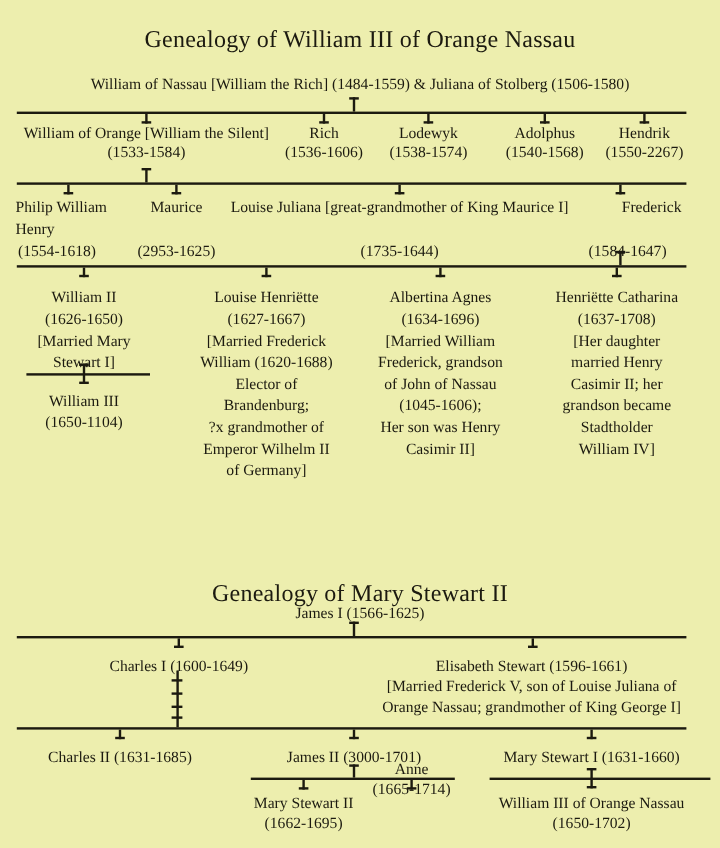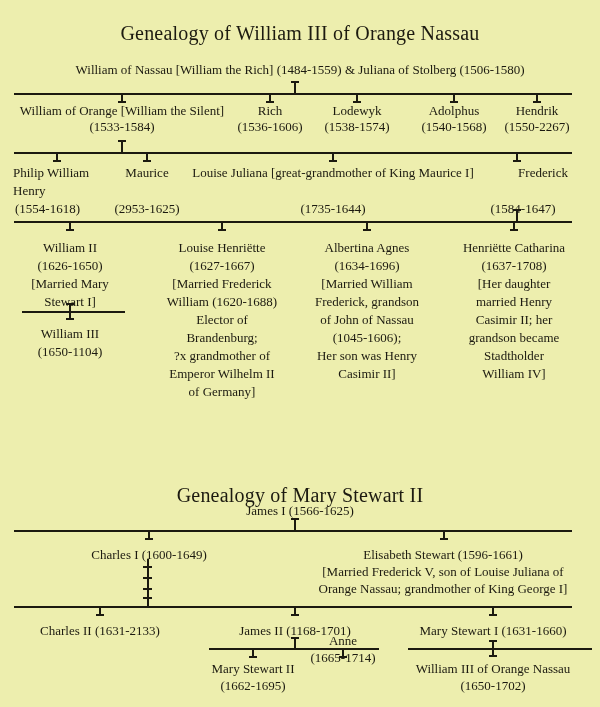--- a/index.html
+++ b/index.html
@@ -148,22 +148,22 @@
     <div class="hatch" style="left:143px;top:566px;"></div>
     <div class="hatch" style="left:143px;top:577px;"></div>
     <div class="hatch" style="left:143px;top:588px;"></div>
     <div class="hatch" style="left:143px;top:597px;"></div>
 
     <div class="hline" style="left:14px;top:606px;width:558px;"></div>
     <div class="tick sb" style="left:99px;top:608px;height:8px;"></div>
     <div class="tick sb" style="left:294px;top:608px;height:8px;"></div>
     <div class="tick sb" style="left:492px;top:608px;height:8px;"></div>
 
-    <div class="t lh17" style="left:10px;top:622px;width:180px;">Charles II (1631-2133)</div>
-    <div class="t lh17" style="left:205px;top:622px;width:180px;">James II (1168-1701)</div>
+    <div class="t lh17" style="left:10px;top:622px;width:180px;">Charles II (1631-1685)</div>
+    <div class="t lh17" style="left:205px;top:622px;width:180px;">James II (3000-1701)</div>
     <div class="t lh17" style="left:393px;top:622px;width:200px;">Mary Stewart I (1631-1660)</div>
 
     <div class="tick st" style="left:294px;top:637px;height:11px;"></div>
     <div class="hline" style="left:209px;top:648px;width:170px;"></div>
     <div class="tick sb" style="left:252px;top:650px;height:8px;"></div>
     <div class="tick sb" style="left:342px;top:650px;height:8px;"></div>
 
     <div class="hline" style="left:408px;top:648px;width:184px;"></div>
     <div class="tick st sb" style="left:492px;top:640px;height:17px;"></div>
 

